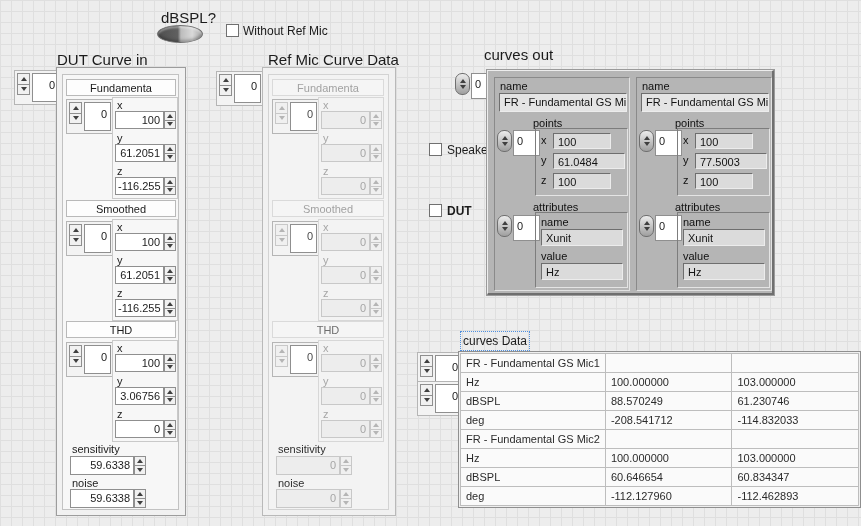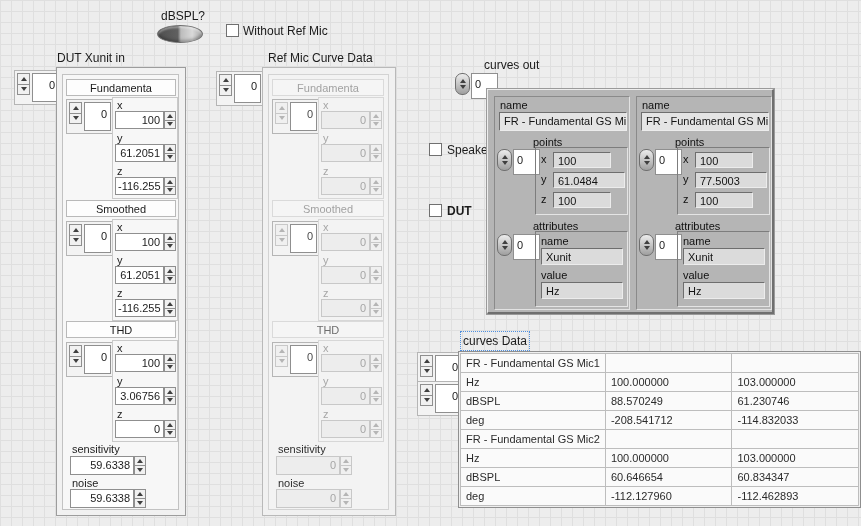--- a/index.html
+++ b/index.html
@@ -6,21 +6,21 @@
   #panel{
     position:relative;width:861px;height:526px;overflow:hidden;
     background-color:#ededed;
     background-image:linear-gradient(to right,#dfdfdf 1px,transparent 1px),
                      linear-gradient(to bottom,#dfdfdf 1px,transparent 1px);
     background-size:11px 11px;
     font-family:"Liberation Sans","DejaVu Sans",sans-serif;
     font-size:11px;color:#1b1b1b;
   }
   .abs{position:absolute;box-sizing:border-box;}
-  .title{font-size:12px;color:#1b1b1b;white-space:nowrap;}
+  .title{font-size:15px;color:#1b1b1b;white-space:nowrap;}
   
   .arr-frame{border:1px solid #9c9c9c;background:#f1f1f1;}
   .cl-inner{border:1px solid #c2c2c2;background:#f7f7f7;}
   .group-label{width:110px;height:17px;background:#fdfdfd;border:1px solid #b9b9b9;
     text-align:center;padding-top:2px;font-size:11px;}
   .xyz-frame{width:66px;height:102px;border:1px solid #c9c9c9;background:#f7f7f7;}
   .axis-label{font-size:11px;color:#222;}
   
   .nfield{height:18px;background:#fff;border:1px solid #8f8f8f;text-align:right;
     padding:2px 3px 0 2px;white-space:nowrap;overflow:hidden;}
@@ -82,21 +82,21 @@
 </head>
 <body>
 
 <div id="panel">
 
   <div class="abs title" style="left:161px;top:9px;">dBSPL?</div>
   <div class="abs toggle" style="left:157px;top:25px;"></div>
   <div class="abs cb" style="left:226px;top:24px;"></div>
   <div class="abs cb-label" style="left:243px;top:24px;">Without Ref Mic</div>
 
-  <div class="abs title" style="left:57px;top:51px;">DUT Xunit in</div>
+  <div class="abs title" style="left:57px;top:51px;">DUT Curve in</div>
   <div class="abs idx" style="left:14px;top:70px;">
     <div class="spin">
       <div class="sb">
           <div class="tri-up"></div>
         </div>
       <div class="sb">
           <div class="tri-dn"></div>
         </div>
     </div>
     <div class="ifield">0</div>
@@ -433,30 +433,30 @@
           <div class="tri-dn"></div>
         </div>
     </div>
   </div>
 
   <div class="abs cb" style="left:429px;top:143px;"></div>
   <div class="abs cb-label" style="left:447px;top:143px;">Speaker</div>
   <div class="abs cb" style="left:429px;top:204px;"></div>
   <div class="abs cb-label" style="left:447px;top:204px;font-weight:bold;">DUT</div>
 
-  <div class="abs title" style="left:484px;top:58px;">curves out</div>
+  <div class="abs title" style="left:484px;top:46px;">curves out</div>
   <div class="abs cidx" style="left:455px;top:73px;">
     <div class="cspin">
       <div class="tri-up"></div>
       <div class="tri-dn"></div>
     </div>
     <div class="cfield">0</div>
   </div>
 
-  <div class="abs curves-panel" style="left:487px;top:89px;width:287px;height:225px;">
+  <div class="abs curves-panel" style="left:487px;top:70px;width:287px;height:225px;">
 
     <div class="abs cl-frame" style="left:6px;top:6px;width:136px;height:214px;">
       <div class="abs clabel" style="left:5px;top:2px;">name</div>
       <div class="abs gfield sfield" style="left:4px;top:15px;width:128px;height:19px;">FR - Fundamental GS Mic1</div>
       <div class="abs clabel" style="left:38px;top:39px;">points</div>
       <div class="abs cidx" style="left:2px;top:52px;">
         <div class="cspin">
           <div class="tri-up"></div>
           <div class="tri-dn"></div>
         </div>

